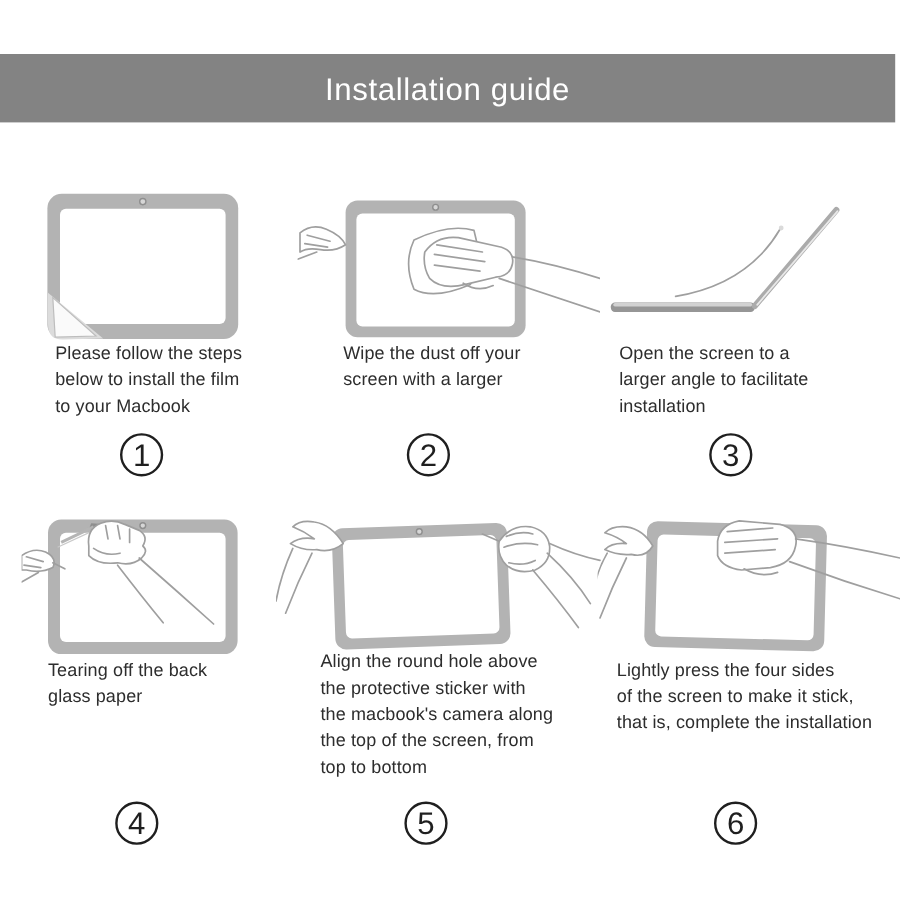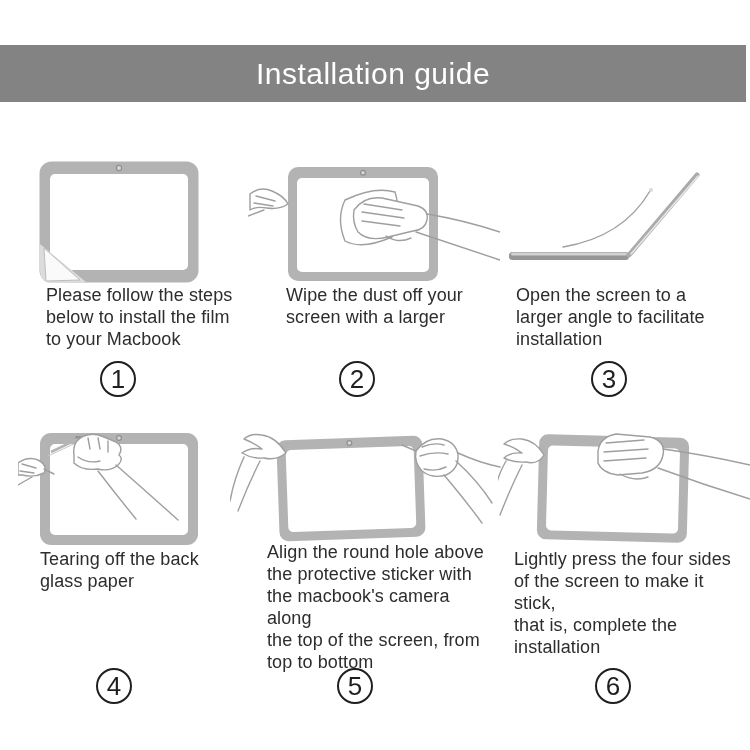--- a/index.html
+++ b/index.html
@@ -10,28 +10,28 @@
     position:relative;overflow:hidden;
   }
   .page{position:absolute;inset:0;width:750px;height:750px;}
   .header-bar{
     position:absolute;left:0;top:45px;width:746px;height:57px;
     background:var(--header-bg,#838383);
     display:flex;align-items:center;justify-content:center;
   }
   .header-title{
     color:var(--header-text,#fff);
-    font-size:30px;letter-spacing:.5px;line-height:1;
+    font-size:26px;letter-spacing:.5px;line-height:1;
   }
   .illus{position:absolute;}
   .illus svg{display:block;width:100%;height:100%;}
   .caption{
     position:absolute;
     color:var(--text,#2d2d2d);
-    font-size:18px;line-height:22px;letter-spacing:.1px;
+    font-size:15px;line-height:22px;letter-spacing:.1px;
     white-space:pre-line;
   }
   .badge{
     position:absolute;width:36px;height:36px;border-radius:50%;
     border:2px solid var(--circle,#1f1f1f);
     display:flex;align-items:center;justify-content:center;
     color:var(--circle,#1f1f1f);font-size:26px;line-height:1;
     box-sizing:border-box;
     background:transparent;
   }

